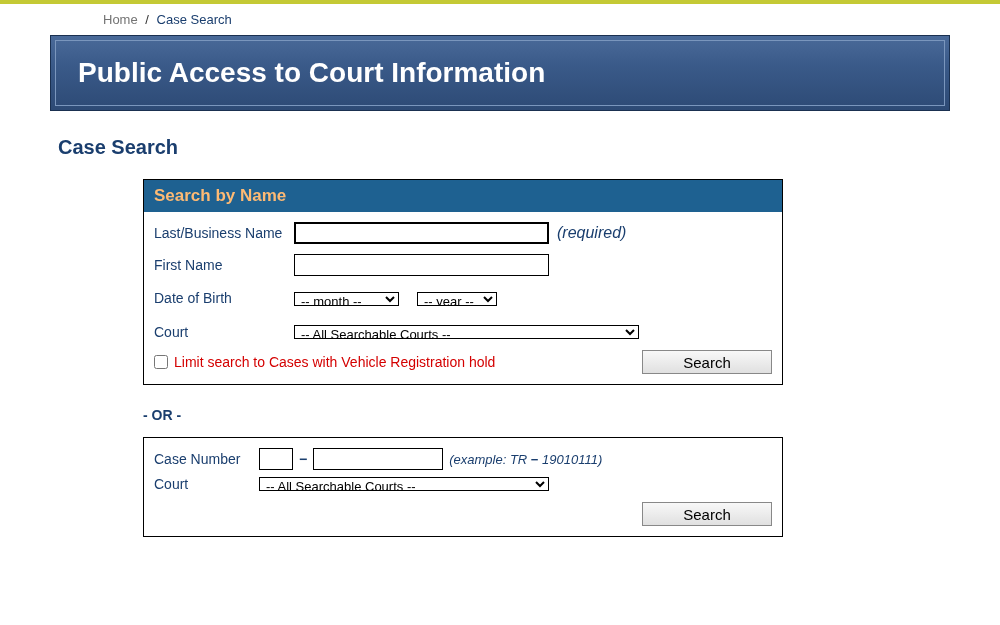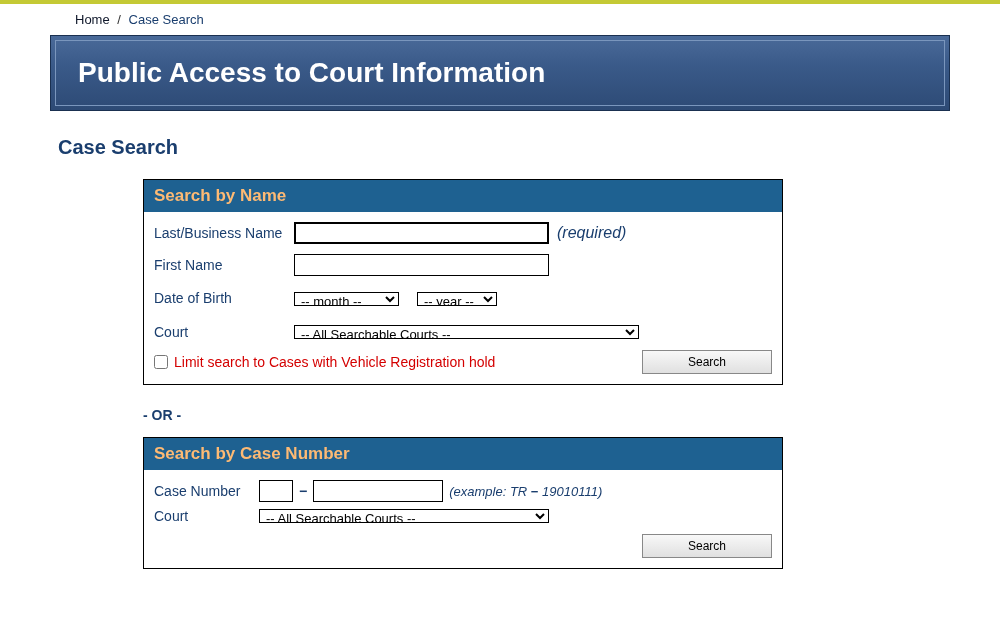--- a/index.html
+++ b/index.html
@@ -12,22 +12,23 @@
       height: 4px;
       background: #c4c935;
       width: 100%;
     }
     .breadcrumb {
       padding: 8px 0 8px 75px;
       font-size: 13px;
       color: #1a3e6e;
     }
     .breadcrumb a {
-      color: #0f172a;
+      color: #737373;
       text-decoration: none;
+      margin-left: 28px;
     }
     .breadcrumb .sep {
       margin: 0 4px;
       color: #333;
     }
     .banner {
       margin: 0 50px 25px 50px;
       background: linear-gradient(to bottom, #4a6a99 0%, #3a5a89 40%, #2d4a75 100%);
       border: 1px solid #1a3050;
       padding: 4px;
@@ -140,21 +141,21 @@
     .limit-wrap input[type="checkbox"] {
       margin-right: 6px;
       width: 14px;
       height: 14px;
     }
     .search-btn {
       background: linear-gradient(to bottom, #f8f8f8, #e0e0e0);
       border: 1px solid #888;
       width: 130px;
       height: 24px;
-      font-size: 12px;
+      font-size: 15px;
       cursor: pointer;
     }
     .right-btn-row {
       display: flex;
       justify-content: flex-end;
       margin-top: 10px;
     }
     .or-div {
       text-align: left;
       width: 640px;
@@ -225,21 +226,20 @@
         </label>
         <button class="search-btn">Search</button>
       </div>
 
     </div>
   </div>
 
   <div class="or-div">- OR -</div>
 
   <div class="panel">
-    <div class="panel-header">Search by Case Number</div>
     <div class="panel-body">
 
       <div class="form-row tight">
         <span class="form-label-case">Case Number</span>
         <input type="text" class="w34" style="">
         <span class="dash-sep">−</span>
         <input type="text" class="w130" style="">
         <span class="hint-text">
           <span>(example: TR</span>
           <span style="font-style:normal;font-weight:bold;">−</span>

